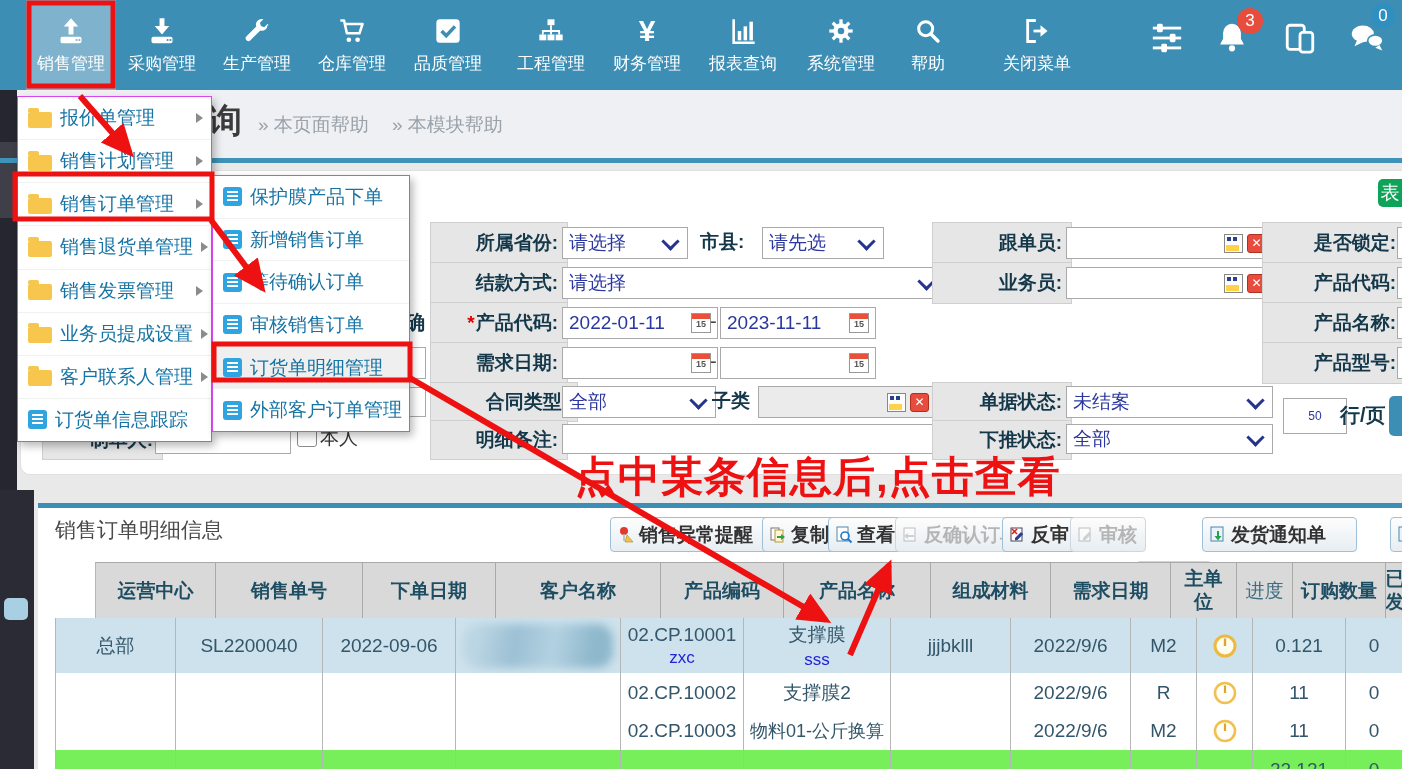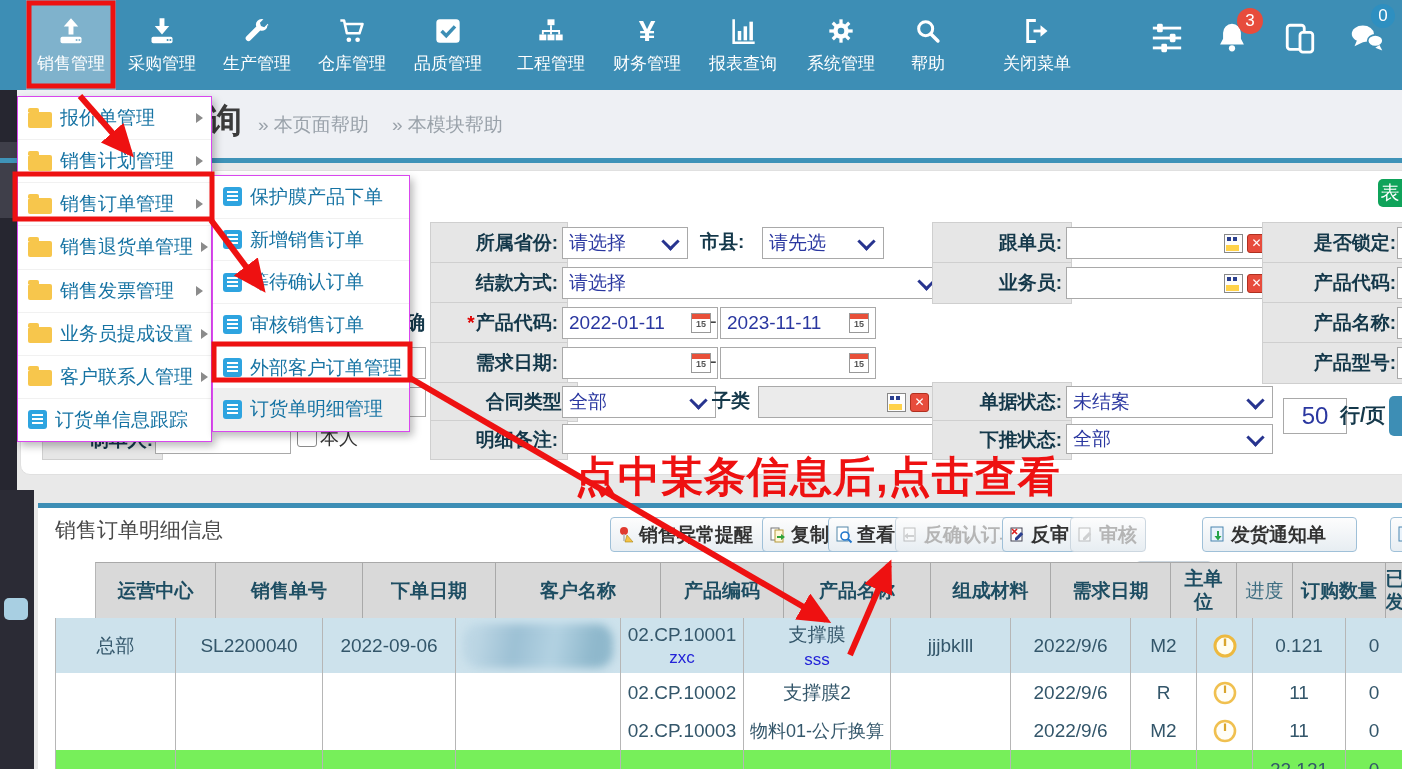--- a/index.html
+++ b/index.html
@@ -179,21 +179,21 @@
   <div class="inlbl" style="left:712px;top:386px;height:30px;">子类</div>
   <div class="inp grey" style="left:758px;top:386px;width:164px;height:30px;">
       <span class="pickico" style="margin-left:auto;"></span>
       <span class="clearico">✕</span>
     </div>
   <div class="flbl" style="left:932px;top:382px;width:129px;height:38px;">单据状态:</div>
   <div class="inp" style="left:1066px;top:386px;width:193px;height:30px;">
       <span>未结案</span>
       <span class="chev"></span>
     </div>
-  <div class="inp" style="left:1283px;top:398px;width:50px;height:34px;justify-content:center;font-size:24px;">
+  <div class="inp" style="left:1283px;top:398px;width:50px;height:34px;justify-content:center;font-size:12px;">
       <span>50</span>
     </div>
   <div class="inlbl" style="left:1340px;top:398px;height:34px;font-size:20px;">行/页</div>
   <div class="abs" style="left:1389px;top:396px;width:13px;height:40px;background:#3d8eb5;border-radius:5px 0 0 5px;"></div>
 
   <div class="flbl" style="left:42px;top:420px;width:110px;height:38px;">制单人:</div>
   <div class="inp" style="left:155px;top:424px;width:122px;height:28px;"></div>
   <div class="checkbox" style="left:297px;top:427px;"></div>
   <div class="inlbl" style="left:320px;top:424px;height:28px;color:#333;font-weight:normal;">本人</div>
   <div class="flbl" style="left:430px;top:420px;width:127px;height:38px;">明细备注:</div>
@@ -432,27 +432,27 @@
         <span>新增销售订单</span>
       </div>
     <div class="mitem">
         <span class="docico"></span>
         <span>等待确认订单</span>
       </div>
     <div class="mitem">
         <span class="docico"></span>
         <span>审核销售订单</span>
       </div>
+    <div class="mitem hl">
+        <span class="docico"></span>
+        <span>订货单明细管理</span>
+      </div>
     <div class="mitem" style="border-bottom:none;">
         <span class="docico"></span>
         <span>外部客户订单管理</span>
-      </div>
-    <div class="mitem hl">
-        <span class="docico"></span>
-        <span>订货单明细管理</span>
       </div>
   </div>
 
   <div class="nav">
     <div class="nav-item active" style="left:26px;width:90px;">
       <span class="nav-ico">
           <svg width="28" height="28" viewBox="0 0 24 24">
             <path d="M12 1l6.2 7.2h-4.1V15h-4.2V8.2H5.8z" fill="#fff"></path>
             <rect x="3" y="17" width="18" height="5.5" rx="1.5" fill="#fff"></rect>
             <circle cx="16.8" cy="19.7" r="0.9" fill="#7fb2cc"></circle>

